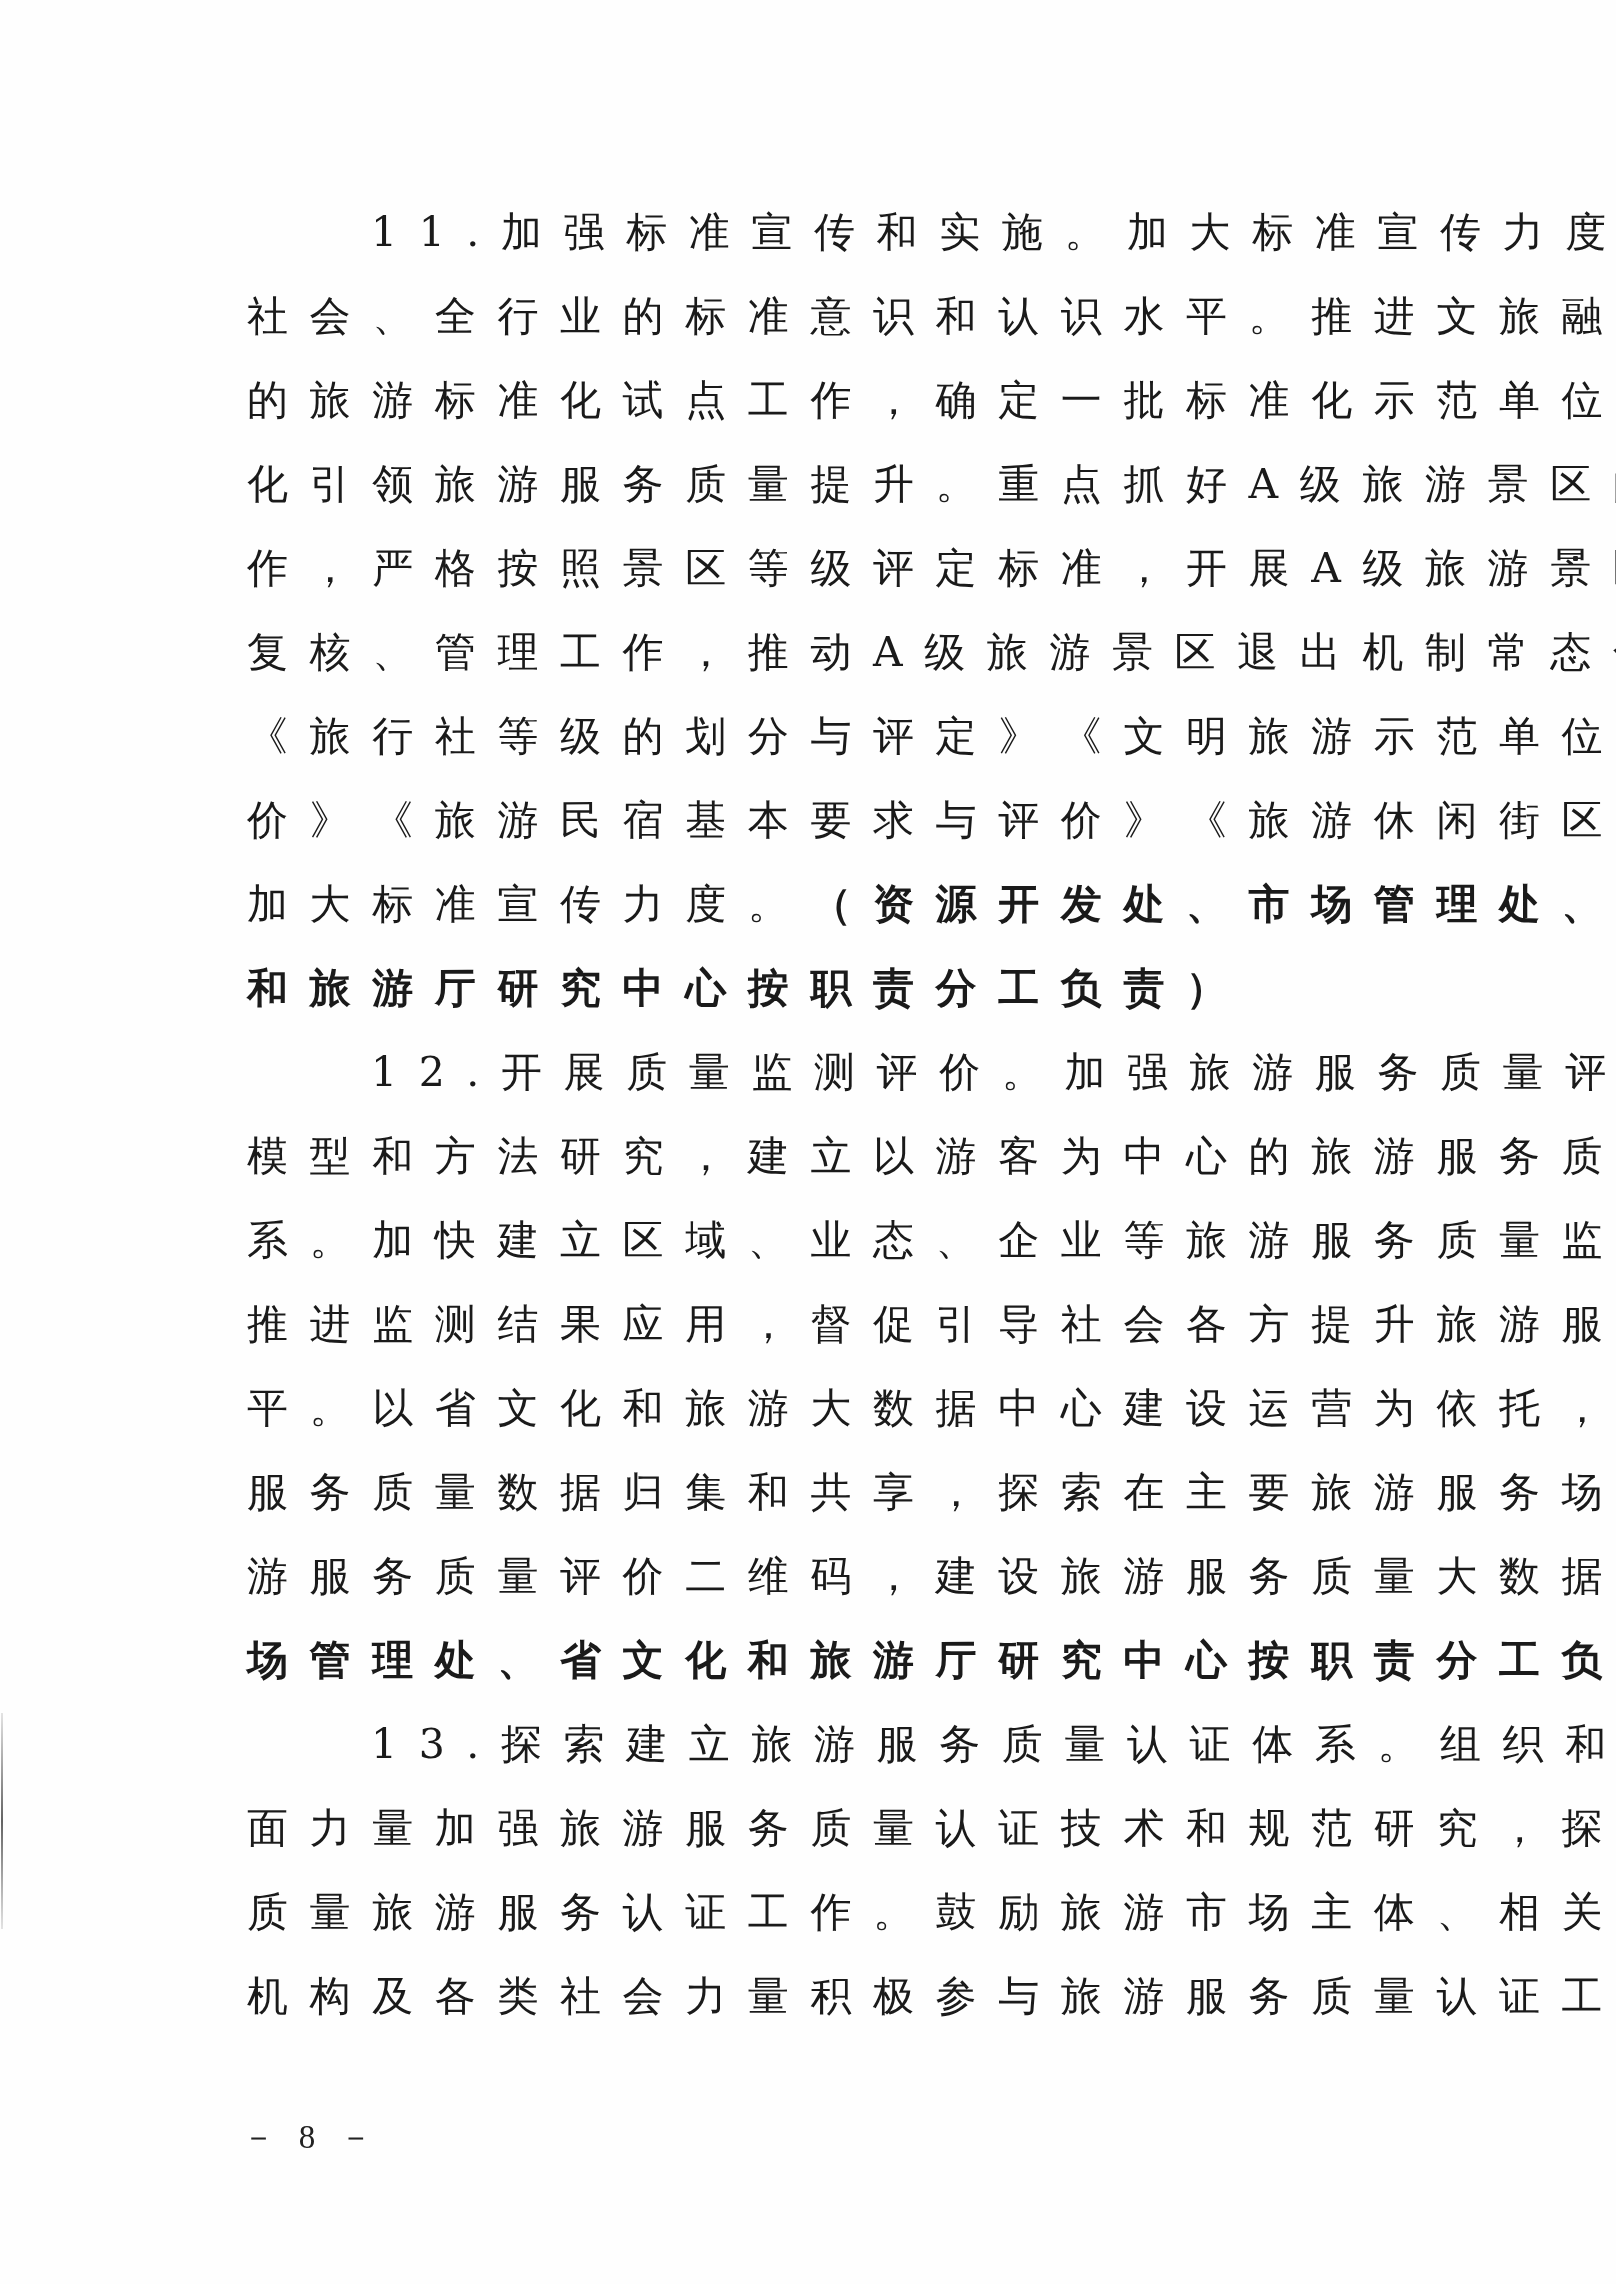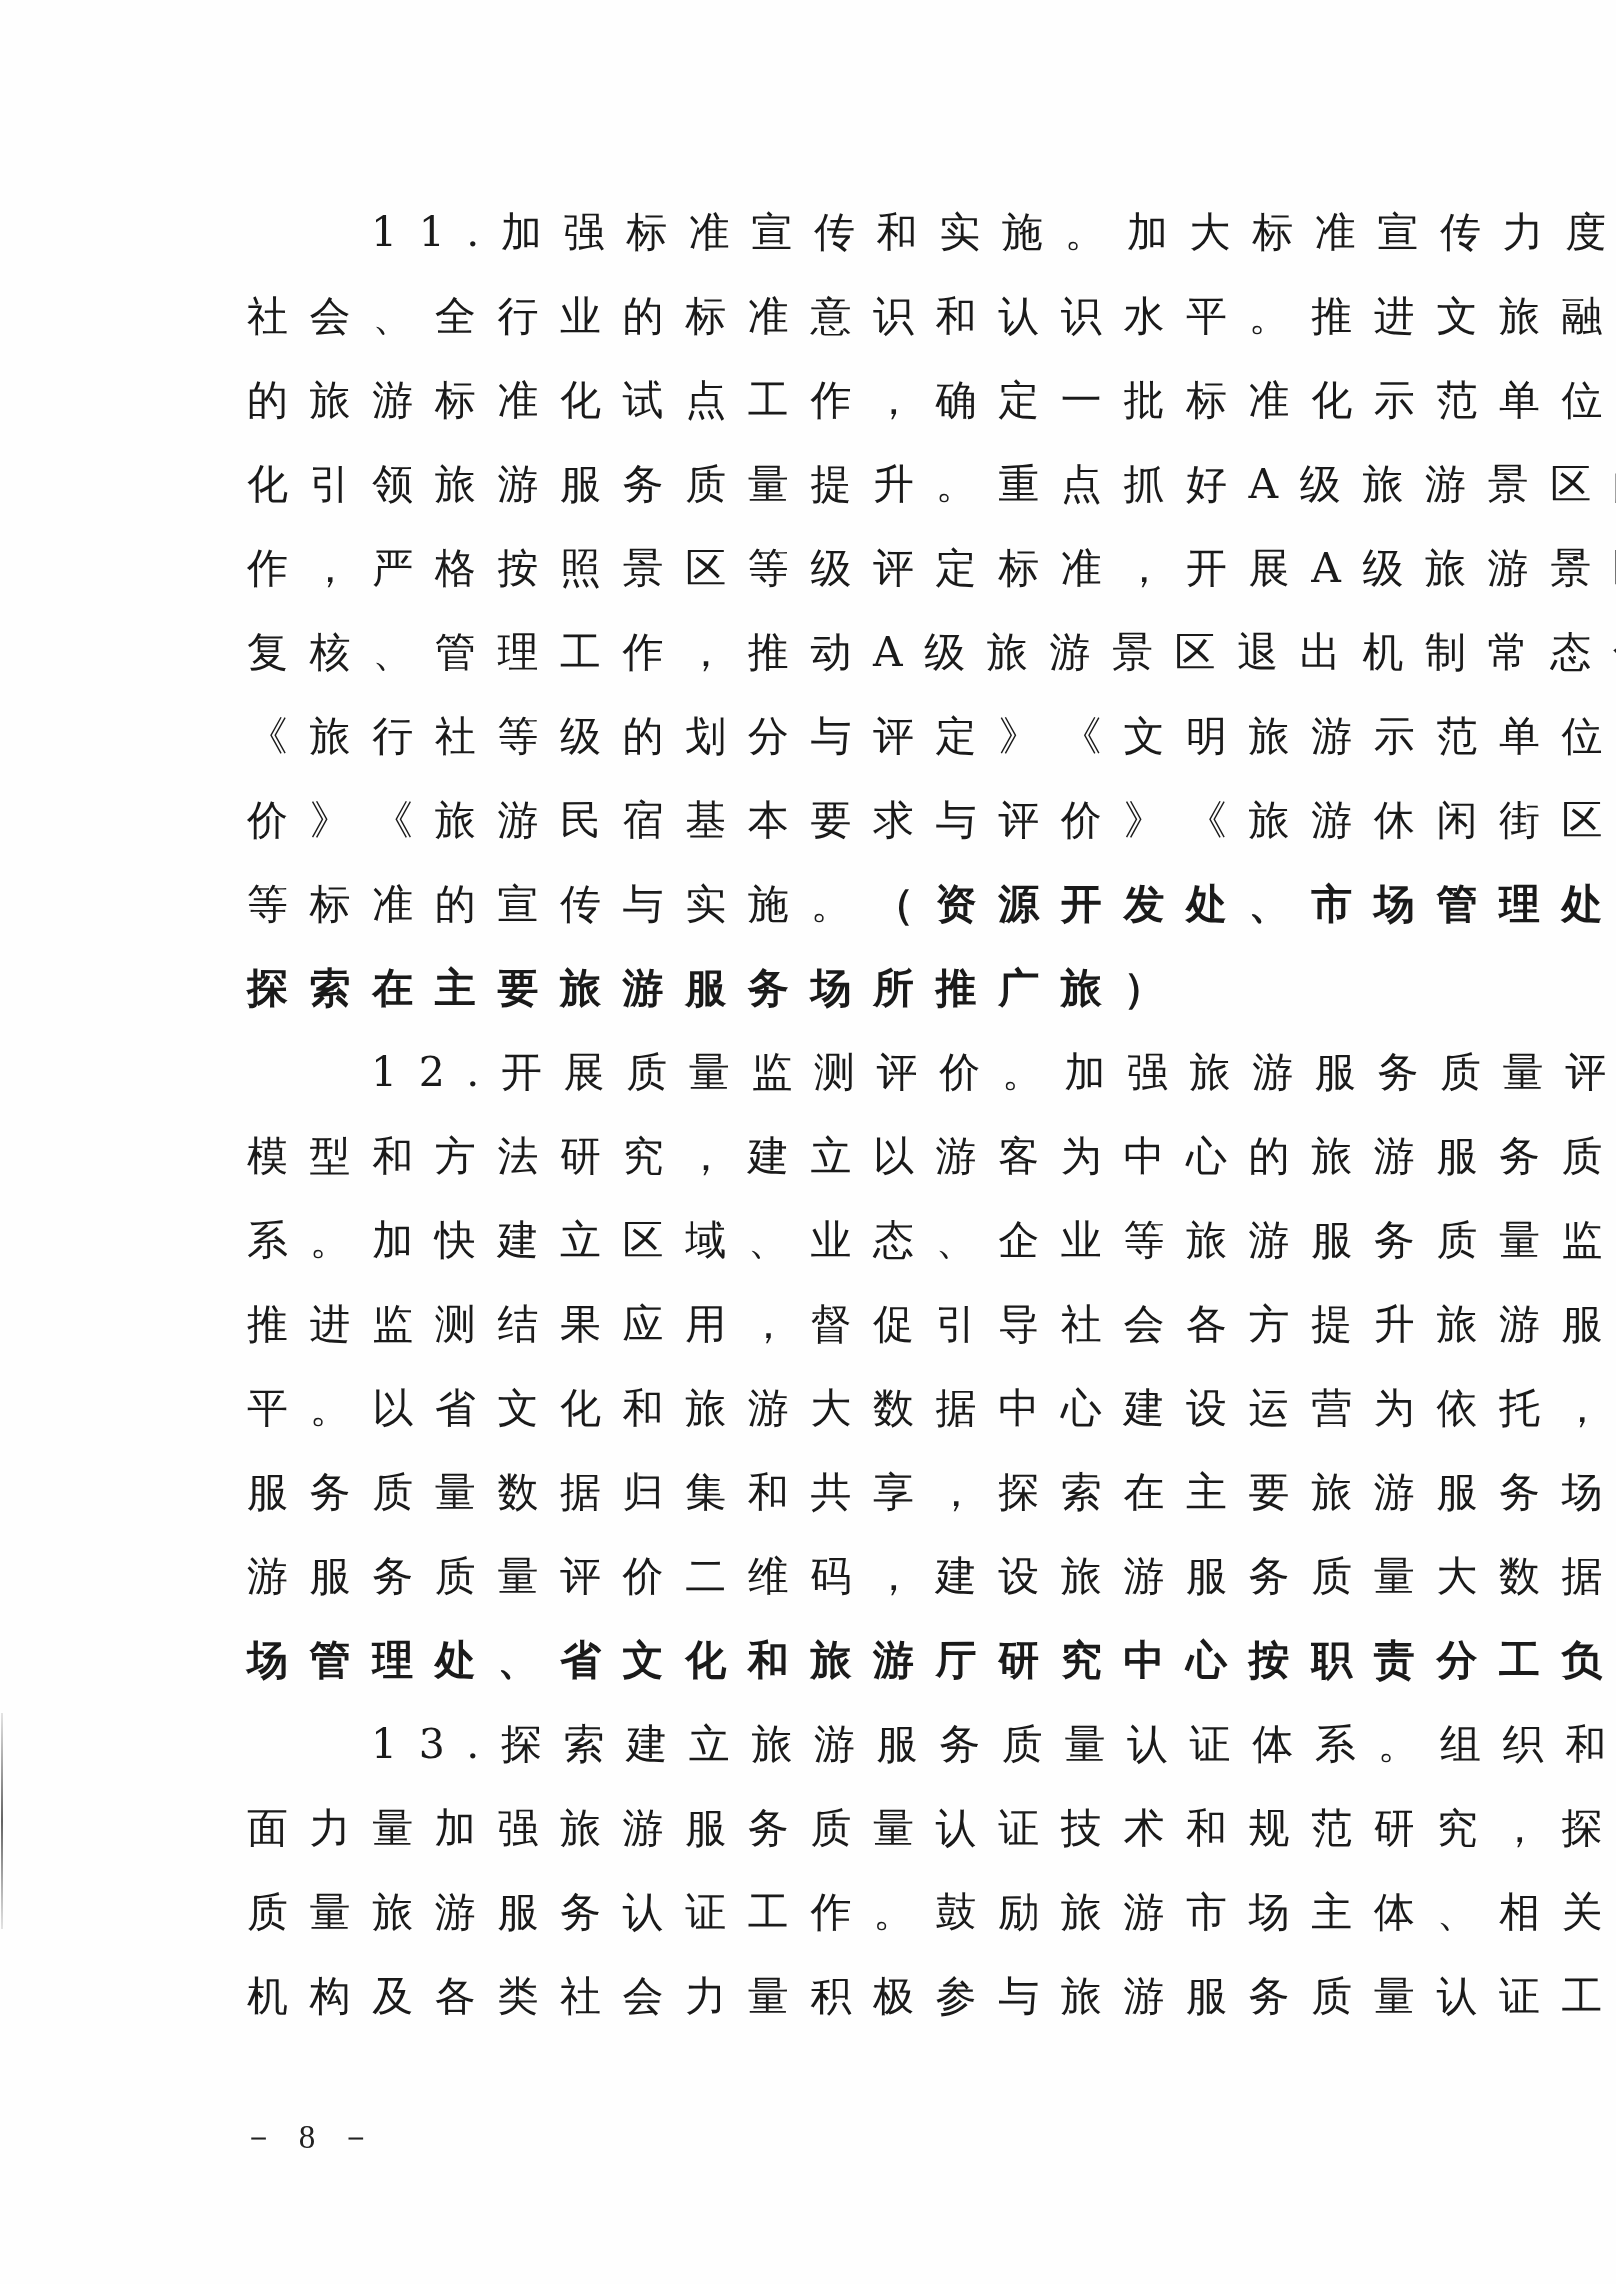--- a/index.html
+++ b/index.html
@@ -80,22 +80,22 @@
   <div class="text-block">
 
     <div class="line indent"><span>11.加强标准宣传和实施。加大标准宣传力度，提高全</span></div>
     <div class="line"><span>社会、全行业的标准意识和认识水平。推进文旅融合背景下</span></div>
     <div class="line"><span>的旅游标准化试点工作，确定一批标准化示范单位，以标准</span></div>
     <div class="line"><span>化引领旅游服务质量提升。重点抓好A级旅游景区的创建工</span></div>
     <div class="line"><span>作，严格按照景区等级评定标准，开展A级旅游景区评定、</span></div>
     <div class="line"><span>复核、管理工作，推动A级旅游景区退出机制常态化。推动</span></div>
     <div class="line"><span>《旅行社等级的划分与评定》《文明旅游示范单位要求与评</span></div>
     <div class="line"><span>价》《旅游民宿基本要求与评价》《旅游休闲街区等级划分》</span></div>
-    <div class="line"><span>等标准的宣传与实施。</span><span class="bold">（资源开发处、市场管理处、省文化</span></div>
-    <div class="line last bold"><span class="bold">探索在主要旅游服务场所推广旅）</span></div>
+    <div class="line"><span>加大标准宣传力度。</span><span class="bold">（资源开发处、市场管理处、省文化</span></div>
+    <div class="line last bold"><span class="bold">和旅游厅研究中心按职责分工负责）</span></div>
 
     <div class="line indent"><span>12.开展质量监测评价。加强旅游服务质量评价指标、</span></div>
     <div class="line"><span>模型和方法研究，建立以游客为中心的旅游服务质量评价体</span></div>
     <div class="line"><span>系。加快建立区域、业态、企业等旅游服务质量监测机制，</span></div>
     <div class="line"><span>推进监测结果应用，督促引导社会各方提升旅游服务质量水</span></div>
     <div class="line"><span>平。以省文化和旅游大数据中心建设运营为依托，加强旅游</span></div>
     <div class="line"><span>服务质量数据归集和共享，探索在主要旅游服务场所推广旅</span></div>
     <div class="line"><span>游服务质量评价二维码，建设旅游服务质量大数据平台。</span></div>
     <div class="line last bold"><span class="bold">场管理处、省文化和旅游厅研究中心按职责分工负责）</span></div>
 

